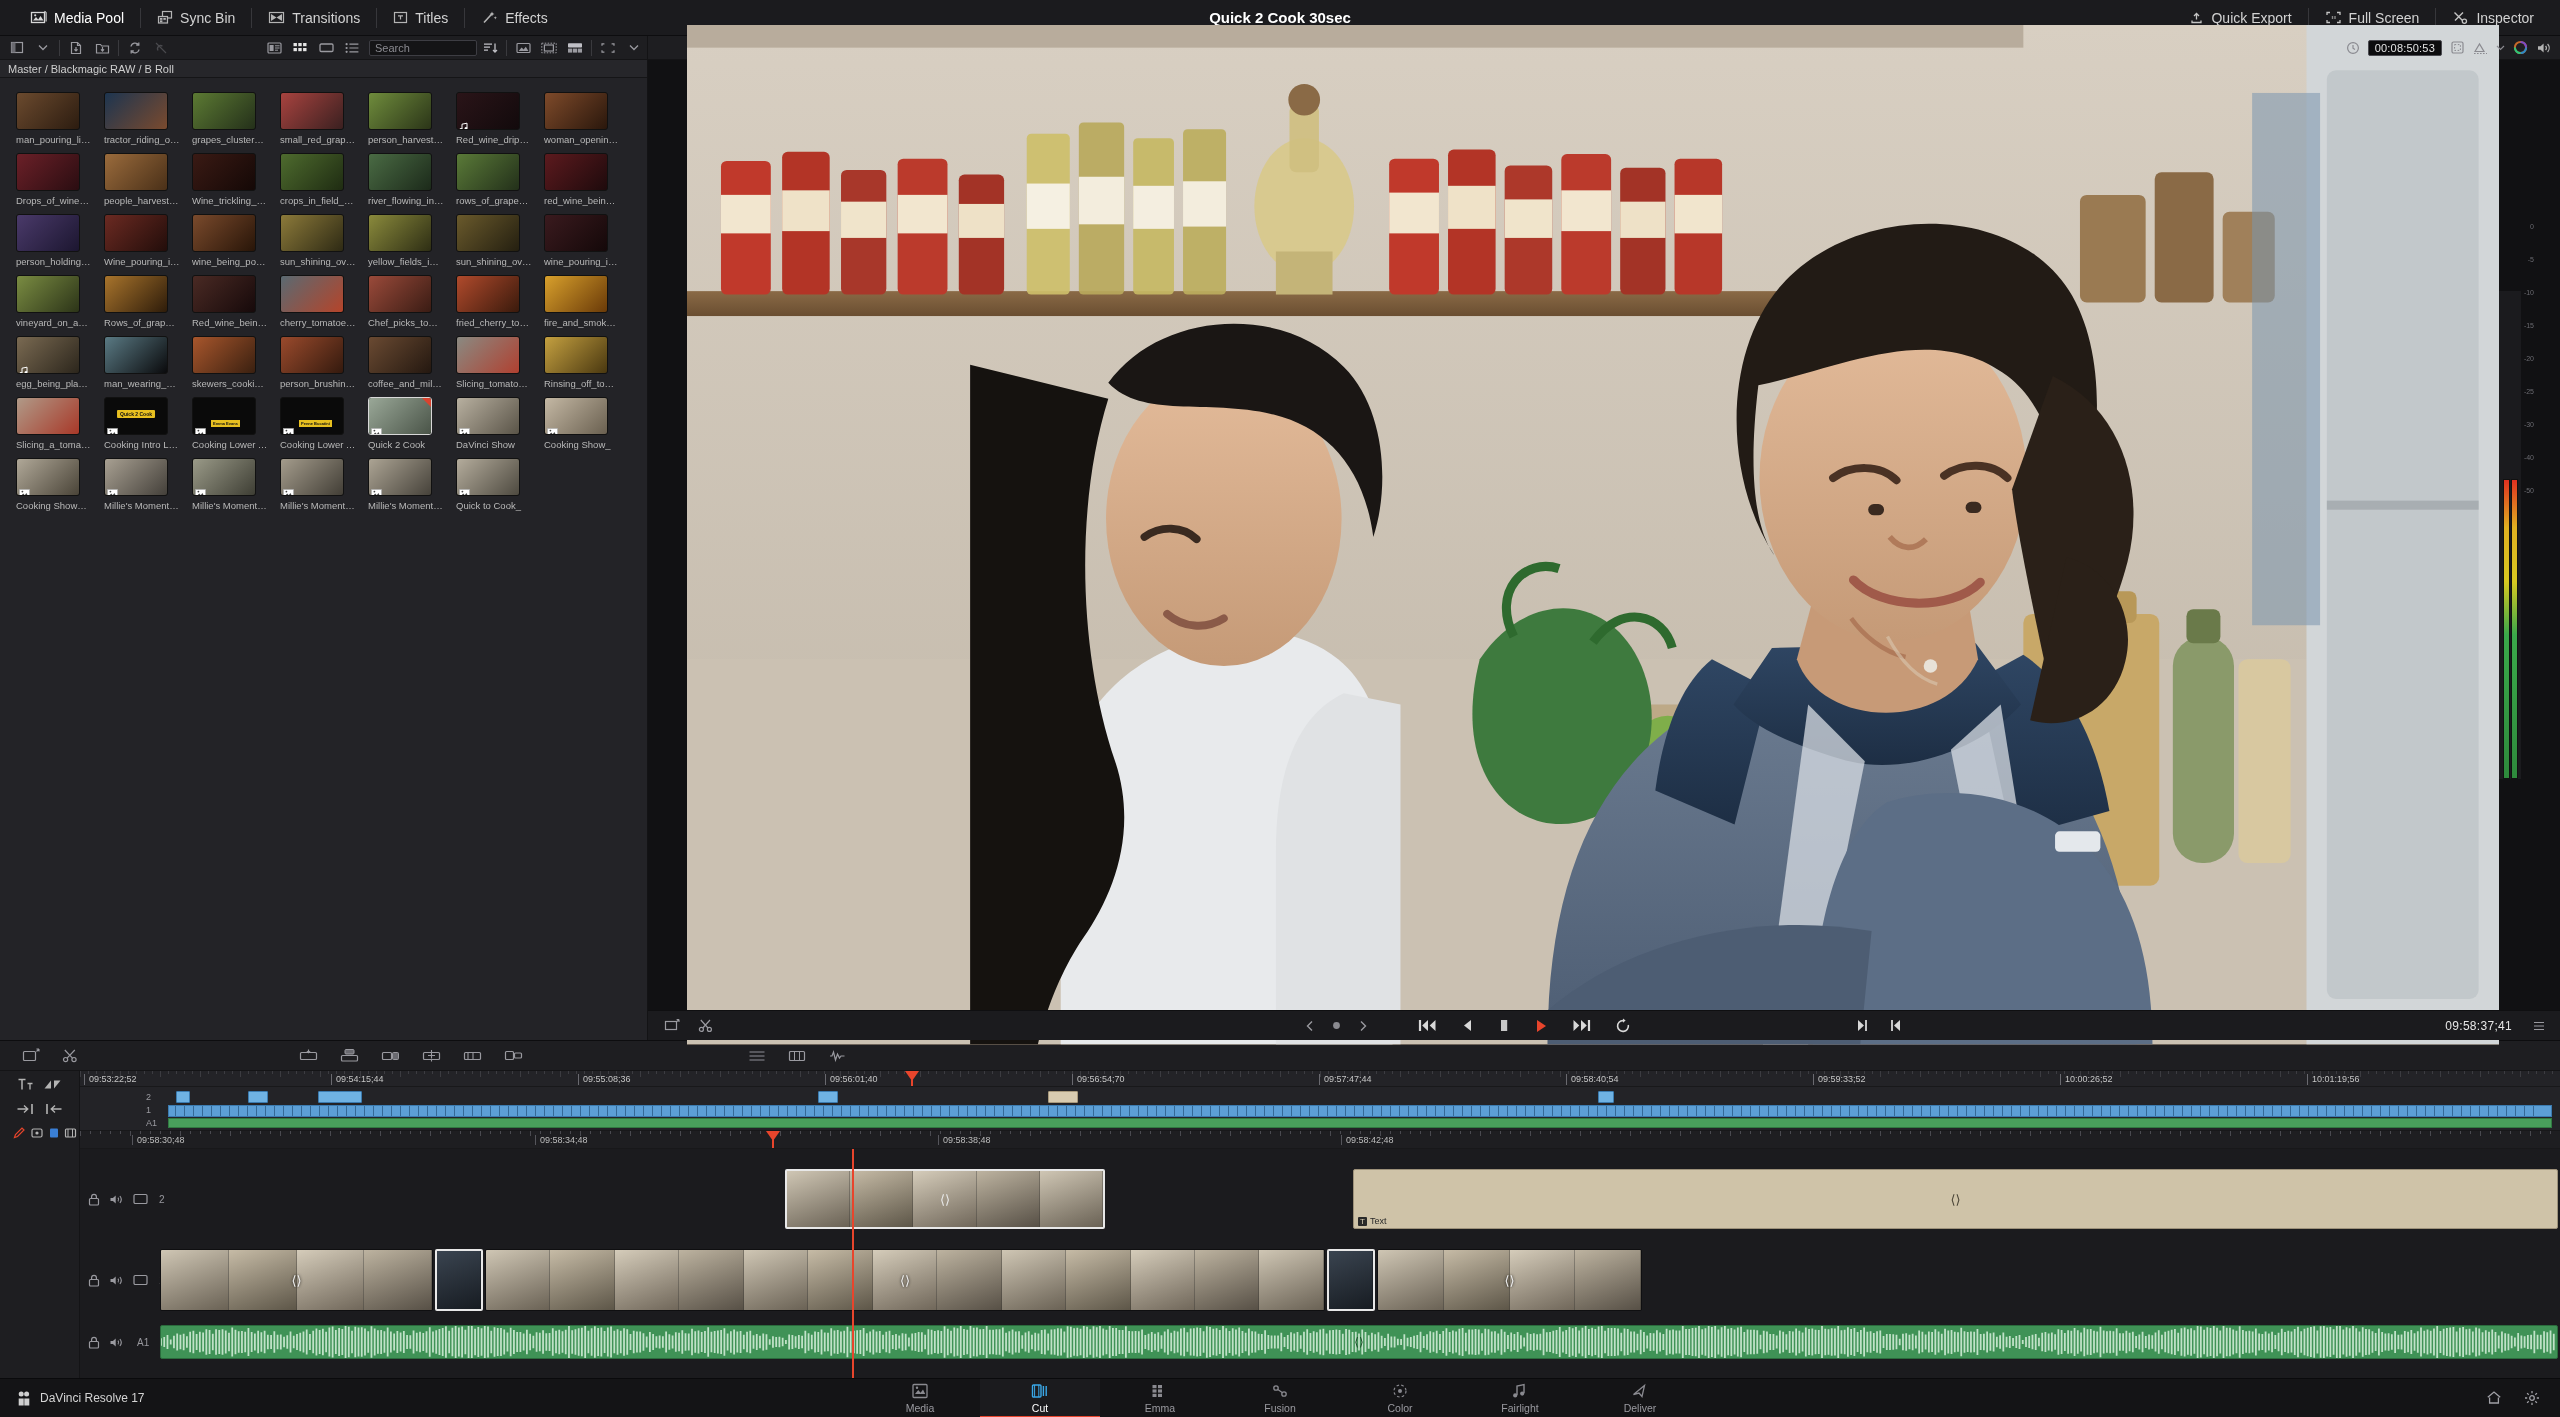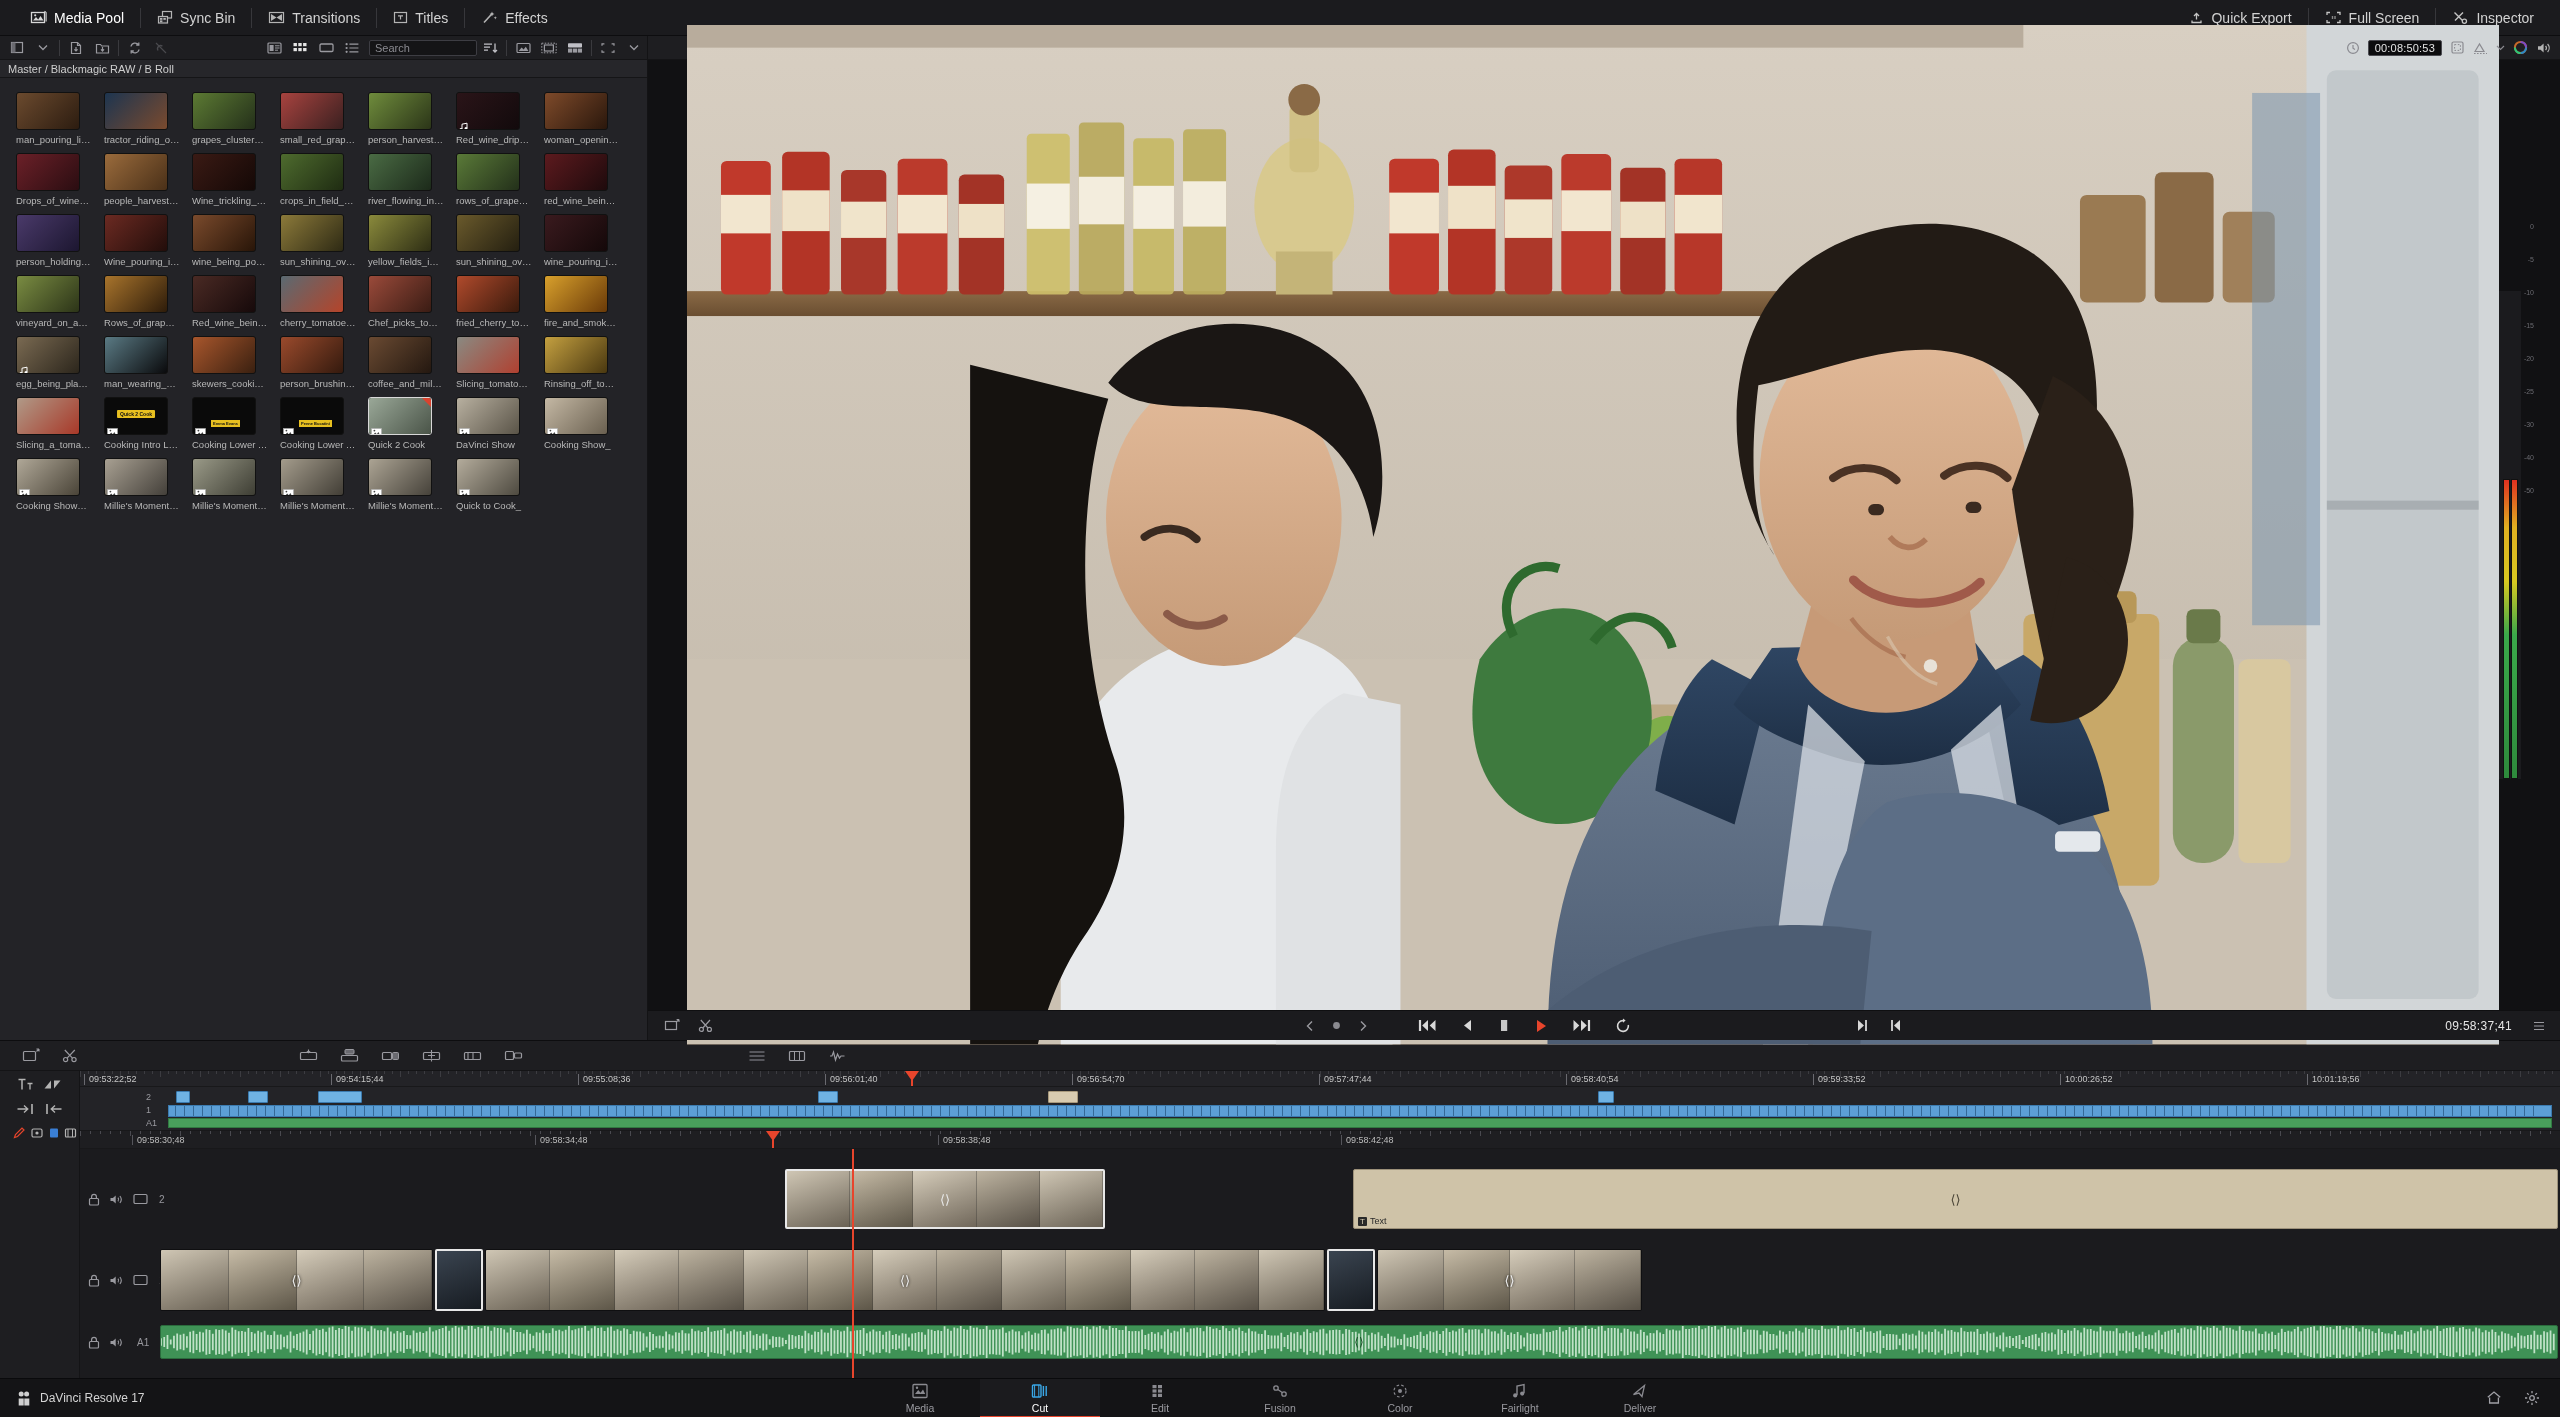--- a/index.html
+++ b/index.html
@@ -270,20 +270,21 @@
             <svg width="17" height="15" viewBox="0 0 17 15">
               <path d="M3 12.5L11.5 3.2" stroke="#b4b4b4" stroke-width="1.6" fill="none"></path>
               <path d="M11 1.5l.7 1.8 1.8.7-1.8.7-.7 1.8-.7-1.8L8.5 4l1.8-.7z" fill="#b4b4b4"></path>
               <path d="M14.3 6.2l.45 1.15 1.15.45-1.15.45-.45 1.15-.45-1.15L12.7 7.8l1.15-.45z" fill="#b4b4b4"></path>
             </svg>
           </span>
         <span>Effects</span>
       </div>
     </div>
 
+    <div class="tb-title">Quick 2 Cook 30sec</div>
 
     <div class="tb-right">
       <div class="tb-item">
         <span class="ico">
             <svg width="15" height="14" viewBox="0 0 15 14">
               <path d="M7.5 2.5v6M5 5l2.5-2.5L10 5" stroke="#c4c4c4" stroke-width="1.3" fill="none"></path>
               <path d="M3 9.5v2h9v-2" stroke="#c4c4c4" stroke-width="1.3" fill="none"></path>
             </svg>
           </span>
         <span>Quick Export</span>
@@ -2312,21 +2313,21 @@
               <g fill="currentColor">
                 <rect x="1.5" y="2" width="4" height="3.2"></rect>
                 <rect x="7" y="2" width="4" height="3.2"></rect>
                 <rect x="1.5" y="6.4" width="4" height="3.2"></rect>
                 <rect x="7" y="6.4" width="4" height="3.2"></rect>
                 <rect x="1.5" y="10.8" width="4" height="3.2"></rect>
                 <rect x="7" y="10.8" width="4" height="3.2"></rect>
               </g>
             </svg>
           </span>
-          <span>Edit</span>
+          <span>Emma</span>
         </div>
         <div class="bb-btn">
           <span class="ico" style="color:#8a8a90">
             <svg width="18" height="16" viewBox="0 0 18 16">
               <circle cx="5" cy="5" r="2.2" fill="none" stroke="currentColor" stroke-width="1.3"></circle>
               <circle cx="13" cy="11" r="2.2" fill="none" stroke="currentColor" stroke-width="1.3"></circle>
               <path d="M6.8 6.6l4.4 3" stroke="currentColor" stroke-width="1.2"></path>
             </svg>
           </span>
           <span>Fusion</span>

